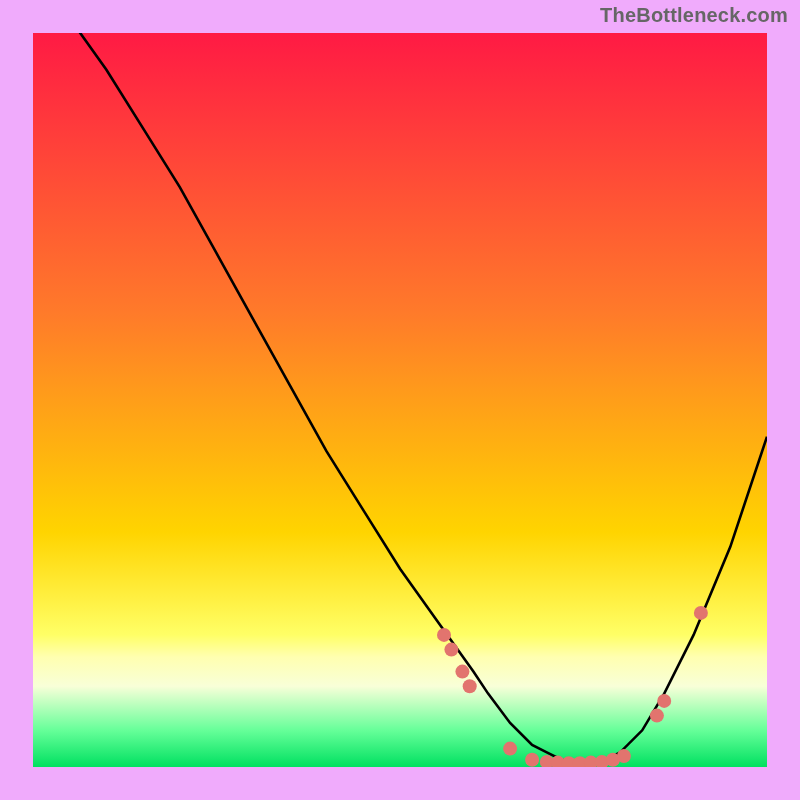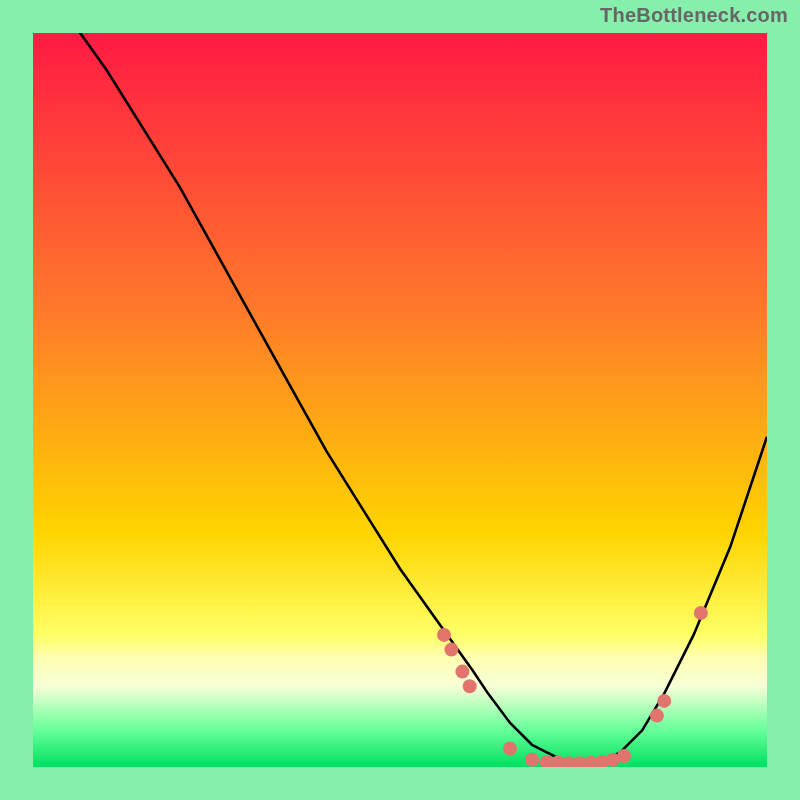--- a/index.html
+++ b/index.html
@@ -9,21 +9,21 @@
     height: 800px;
     background: #000;
     overflow: hidden;
   }
   .frame {
     position: absolute;
     left: 0;
     top: 0;
     width: 800px;
     height: 800px;
-    background: #86efac;
+    background: #f0abfc;
   }
   .attribution {
     position: absolute;
     top: 4px;
     right: 12px;
     color: #666;
     font-family: Arial, Helvetica, sans-serif;
     font-size: 20px;
     font-weight: bold;
     letter-spacing: 0.2px;

